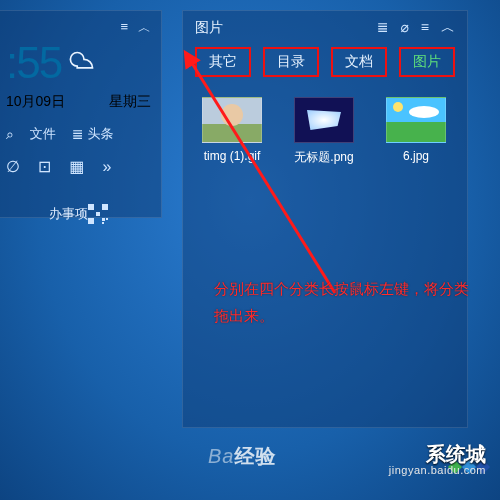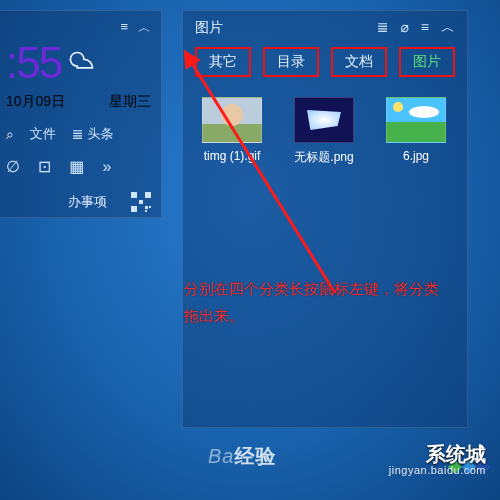--- a/index.html
+++ b/index.html
@@ -15,28 +15,28 @@
   .left-panel {
     position: absolute; left: 0; top: 10px;
     width: 162px; height: 208px;
     background: rgba(13, 55, 110, 0.45);
     border: 1px solid rgba(255,255,255,0.12);
     border-left: none;
     padding: 8px 10px 8px 6px;
   }
   .lp-top { display: flex; justify-content: flex-end; gap: 10px; font-size: 13px; color: #cfe5ff; }
   .lp-time-row { display: flex; align-items: center; gap: 6px; margin-top: 4px; }
-  .lp-time { font-size: 44px; font-weight: 300; letter-spacing: -2px; color: #6d28d9; line-height: 1; }
+  .lp-time { font-size: 44px; font-weight: 300; letter-spacing: -2px; color: #0369a1; line-height: 1; }
   .lp-weather svg { width: 34px; height: 34px; stroke: #e8f3ff; fill: none; stroke-width: 2; }
   .lp-date-row { display: flex; justify-content: space-between; font-size: 14px; margin-top: 8px; color: #000000; }
   .lp-row3 { display: flex; gap: 16px; margin-top: 14px; font-size: 13px; color: #cfe5ff; align-items: center; }
   .lp-row3 .ic { font-size: 14px; }
   .lp-row4 { display: flex; gap: 18px; margin-top: 14px; font-size: 16px; color: #cfe5ff; align-items: center; }
   .lp-row4 span, .lp-row3 span { display: inline-flex; align-items: center; gap: 4px; }
-  .lp-bottom { display: flex; justify-content: flex-end; align-items: center; margin-top: 16px; gap: 24px; }
+  .lp-bottom { display: flex; justify-content: center; align-items: center; margin-top: 28px; }
   .lp-todo { font-size: 13px; color: #e0edff; }
   .qr { width: 20px; height: 20px; background:
     linear-gradient(#cfe5ff,#cfe5ff) 0 0/6px 6px no-repeat,
     linear-gradient(#cfe5ff,#cfe5ff) 14px 0/6px 6px no-repeat,
     linear-gradient(#cfe5ff,#cfe5ff) 0 14px/6px 6px no-repeat,
     linear-gradient(#cfe5ff,#cfe5ff) 8px 8px/4px 4px no-repeat,
     linear-gradient(#cfe5ff,#cfe5ff) 14px 14px/3px 3px no-repeat,
     linear-gradient(#cfe5ff,#cfe5ff) 18px 14px/2px 2px no-repeat,
     linear-gradient(#cfe5ff,#cfe5ff) 14px 18px/2px 2px no-repeat;
   }
@@ -71,21 +71,21 @@
   .thumb.jpg::before{content:"";position:absolute;left:6px;top:4px;width:10px;height:10px;background:#ffe36b;border-radius:50%;}
   .thumb.jpg::after{content:"";position:absolute;left:22px;top:8px;width:30px;height:12px;background:#fff;border-radius:50%;}
   .pp-fname { font-size: 12px; color: #fff; white-space: nowrap; overflow: hidden; }
 
   
   .arrow {
     position: absolute; left: 155px; top: 48px;
     width: 200px; height: 260px; pointer-events: none;
   }
   .anno-text {
-    position: absolute; left: 184px; top: 275px;
+    position: absolute; left: 214px; top: 275px;
     width: 260px; color: #ff2a2a; font-size: 15px; line-height: 1.8;
     text-shadow: 0 0 2px rgba(0,0,0,0.5);
   }
 
   
   .wm1 { position:absolute; left: 208px; bottom: 30px; color: rgba(255,255,255,0.5); font-size: 20px; letter-spacing:1px; font-style: italic;}
   .wm1 b { color: rgba(255,255,255,0.8); font-style: normal; font-weight: 600;}
   .wm-logo { position:absolute; right: 12px; bottom: 28px; display:flex; align-items:center; gap:4px;}
   .wm-logo .d { width:10px; height:10px; transform: rotate(45deg); }
   .wm-logo .d1{background:#3fb24d;} .wm-logo .d2{background:#2f8fd8;} .wm-logo .d3{background:#2150a8;}

